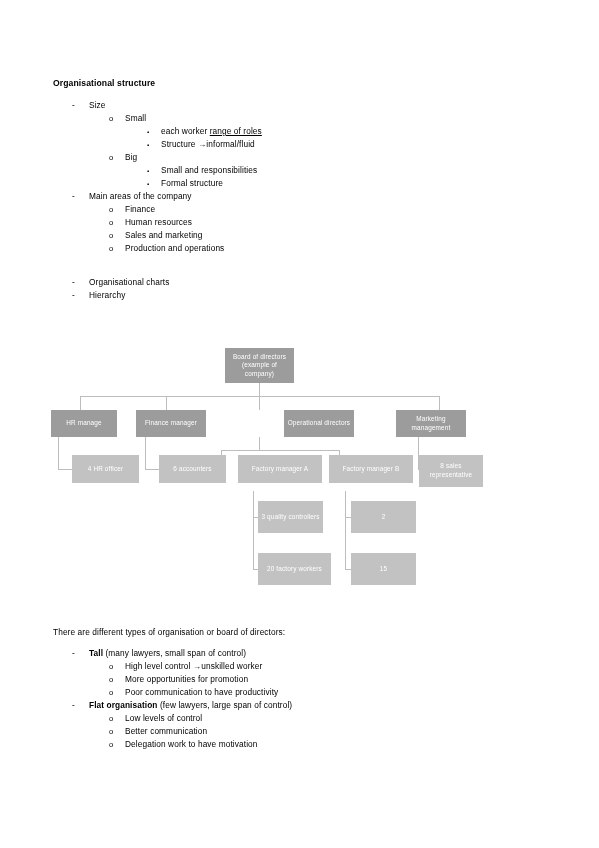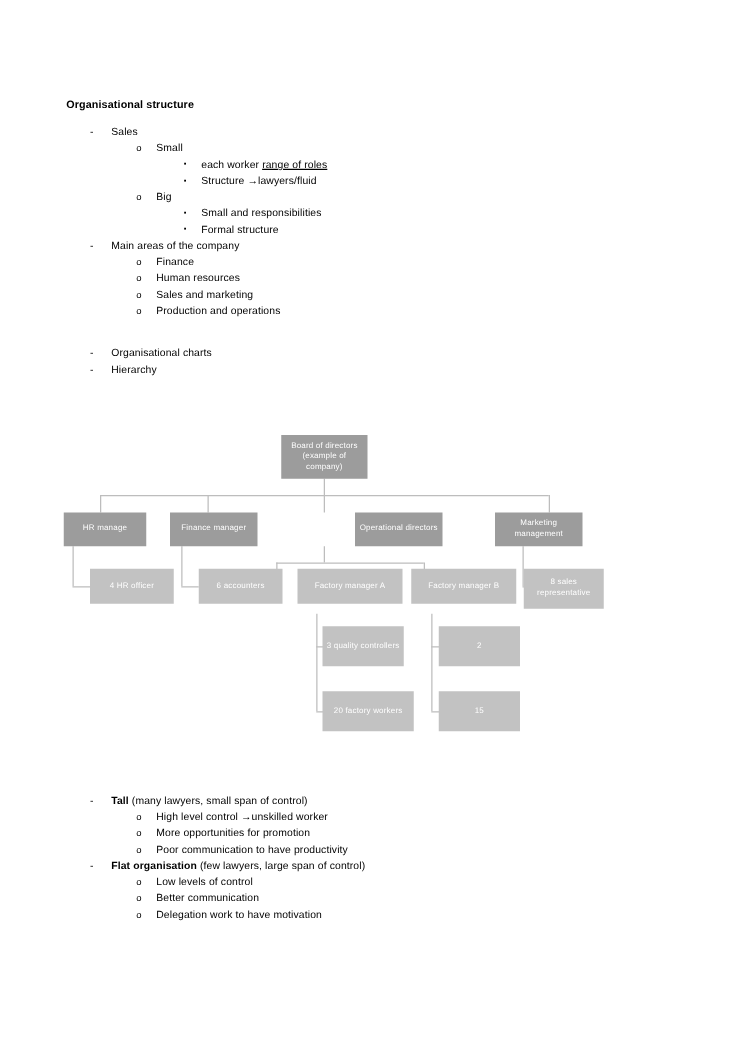--- a/index.html
+++ b/index.html
@@ -123,33 +123,33 @@
 <body>
 
 <div class="page">
   <div class="doc">
 
     <div class="h-title">Organisational structure</div>
 
     <ul class="lvl">
       <li class="item l1">
         <span class="mk">-</span>
-        <span>Sales</span>
+        <span>Size</span>
       </li>
       <li class="item l2">
         <span class="mk">o</span>
         <span>Small</span>
       </li>
       <li class="item l3">
         <span class="mk">▪</span>
         <span>each worker </span><span class="u">range of roles</span>
       </li>
       <li class="item l3">
         <span class="mk">▪</span>
-        <span>Structure →lawyers/fluid</span>
+        <span>Structure →informal/fluid</span>
       </li>
       <li class="item l2">
         <span class="mk">o</span>
         <span>Big</span>
       </li>
       <li class="item l3">
         <span class="mk">▪</span>
         <span>Small and responsibilities</span>
       </li>
       <li class="item l3">
@@ -238,20 +238,21 @@
     <div class="node light" style="left:419px; top:114px; width:64px; height:32px;">8 sales representative</div>
 
     <div class="node light" style="left:258px; top:160px; width:65px; height:32px;">3 quality controllers</div>
     <div class="node light" style="left:351px; top:160px; width:65px; height:32px;">2</div>
 
     <div class="node light" style="left:258px; top:212px; width:73px; height:32px;">20 factory workers</div>
     <div class="node light" style="left:351px; top:212px; width:65px; height:32px;">15</div>
   </div>
 
   <div class="doc" style="top:621px;">
+    <div class="para">There are different types of organisation or board of directors:</div>
     <div class="gap-sm"></div>
 
     <ul class="lvl">
       <li class="item l1">
         <span class="mk">-</span>
         <span class="b">Tall</span><span> (many lawyers, small span of control)</span>
       </li>
       <li class="item l2">
         <span class="mk">o</span>
         <span>High level control →unskilled worker</span>

